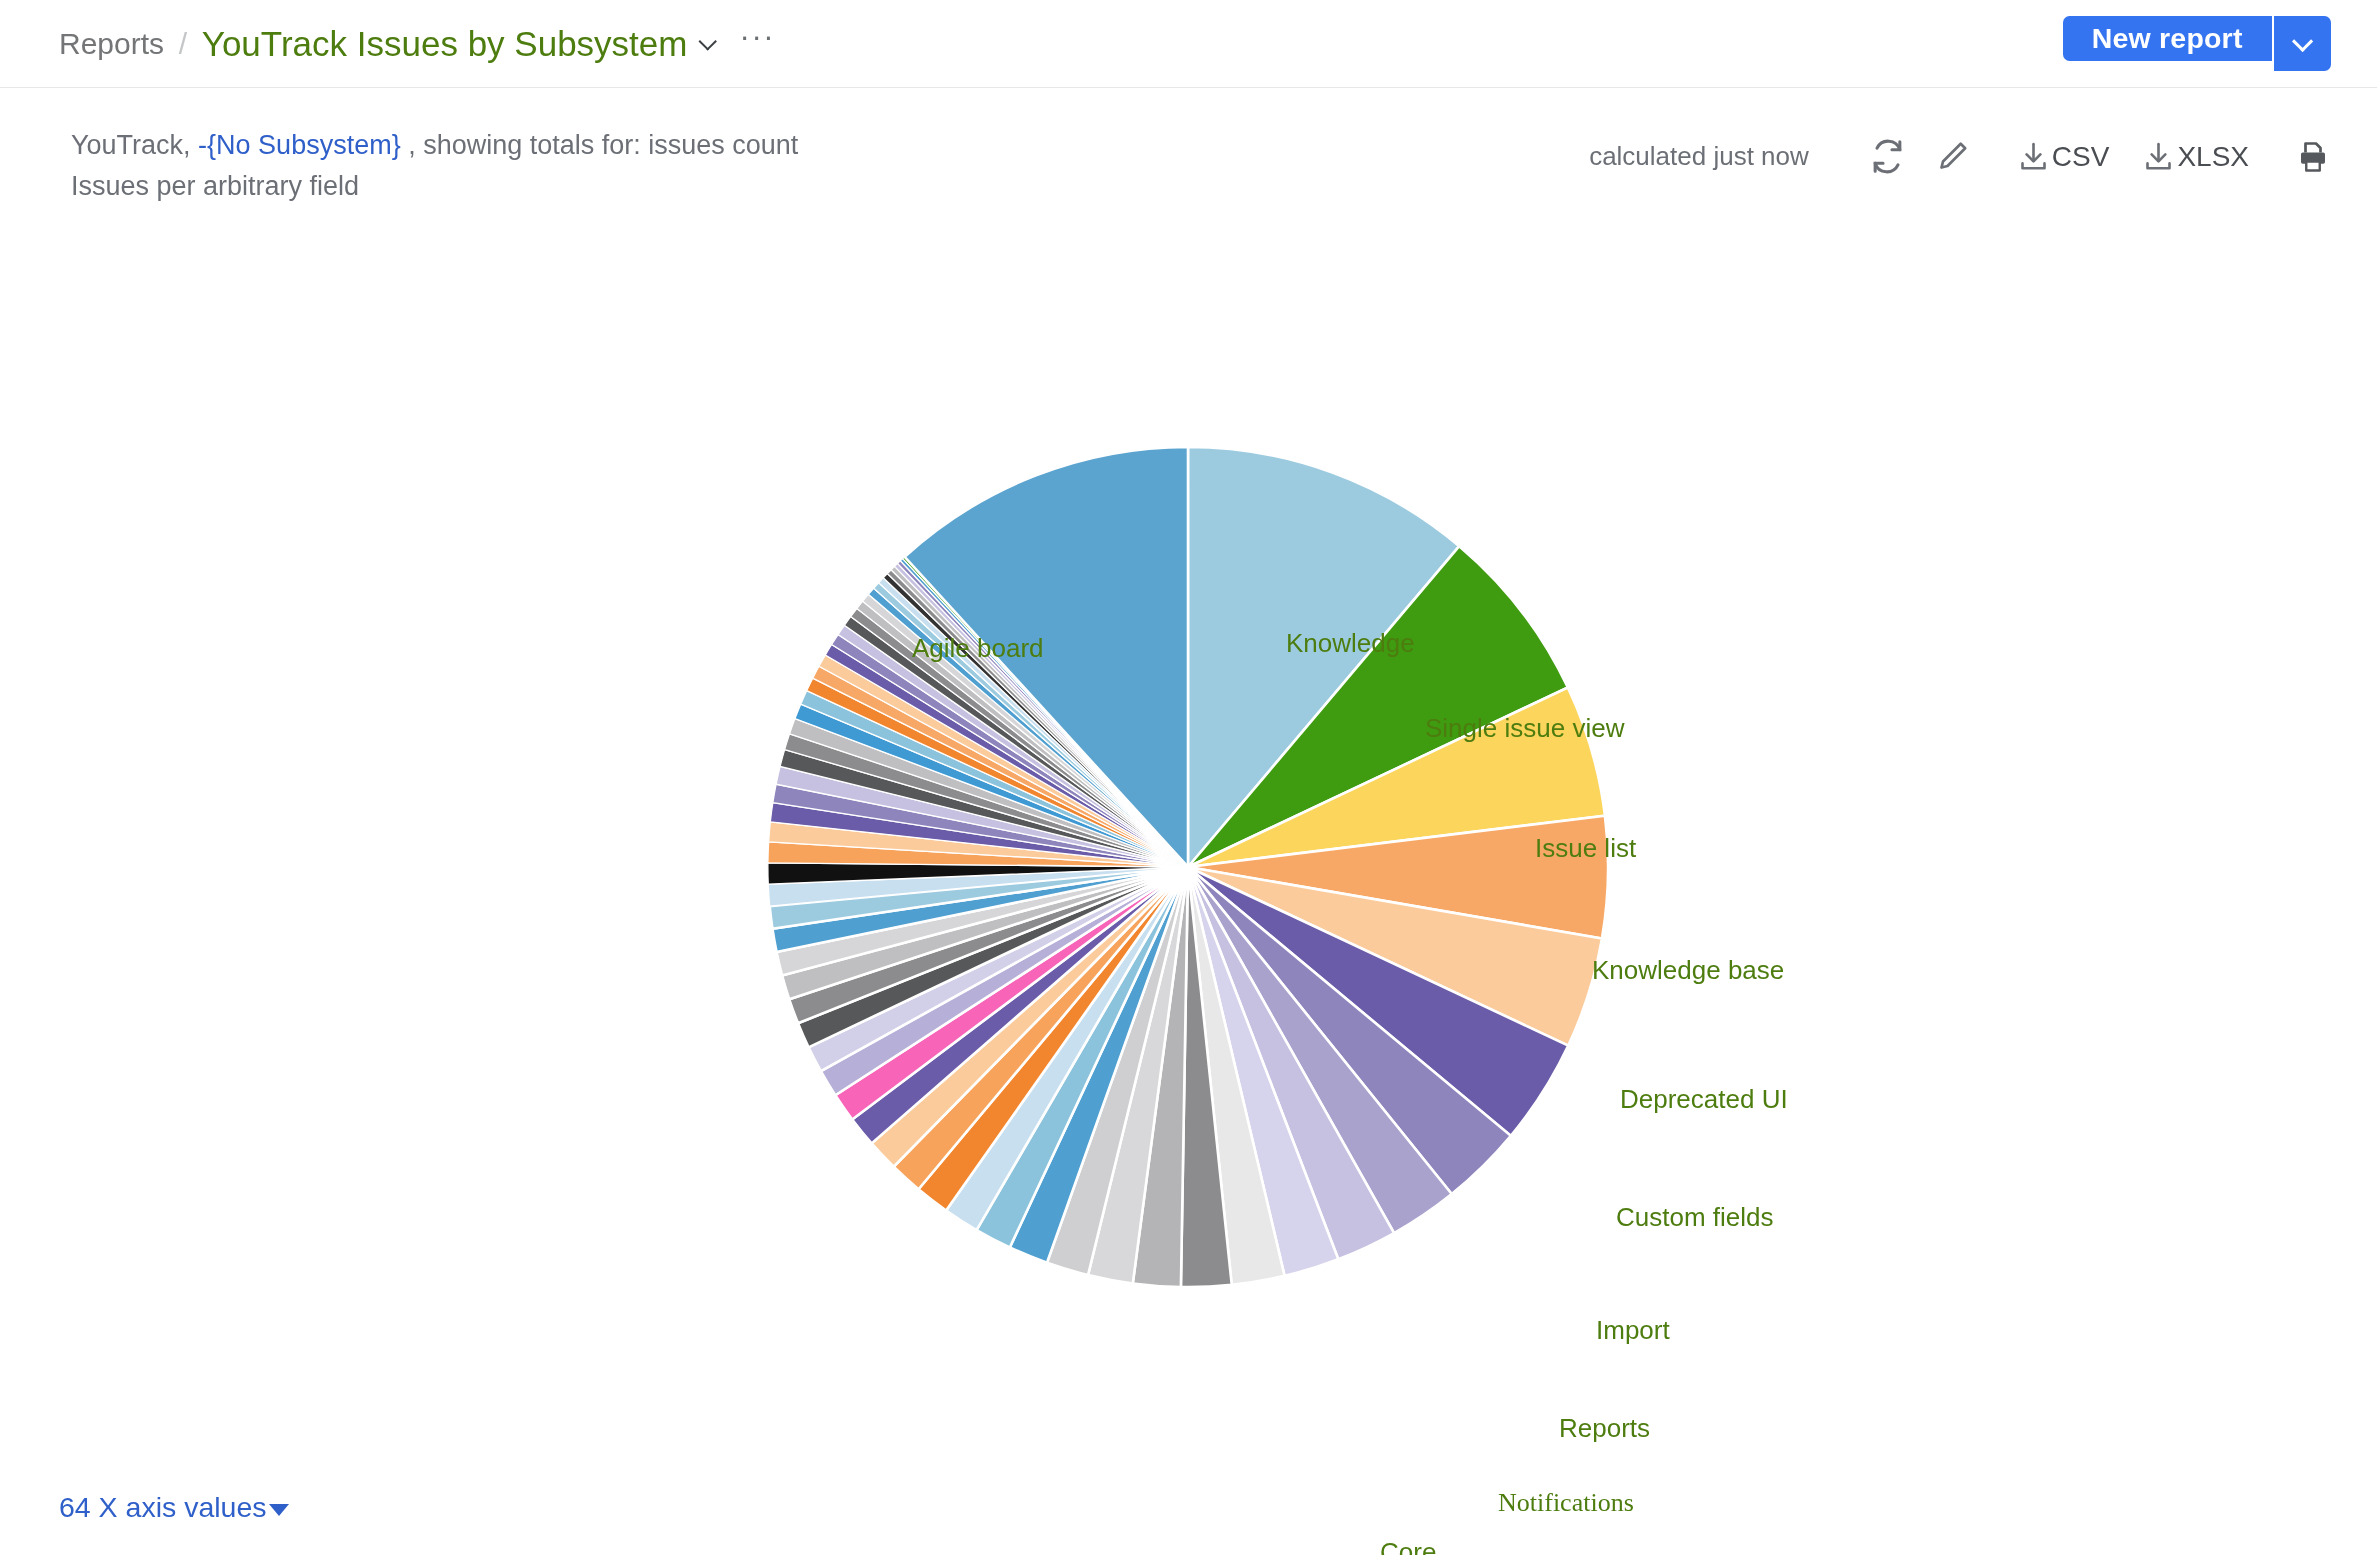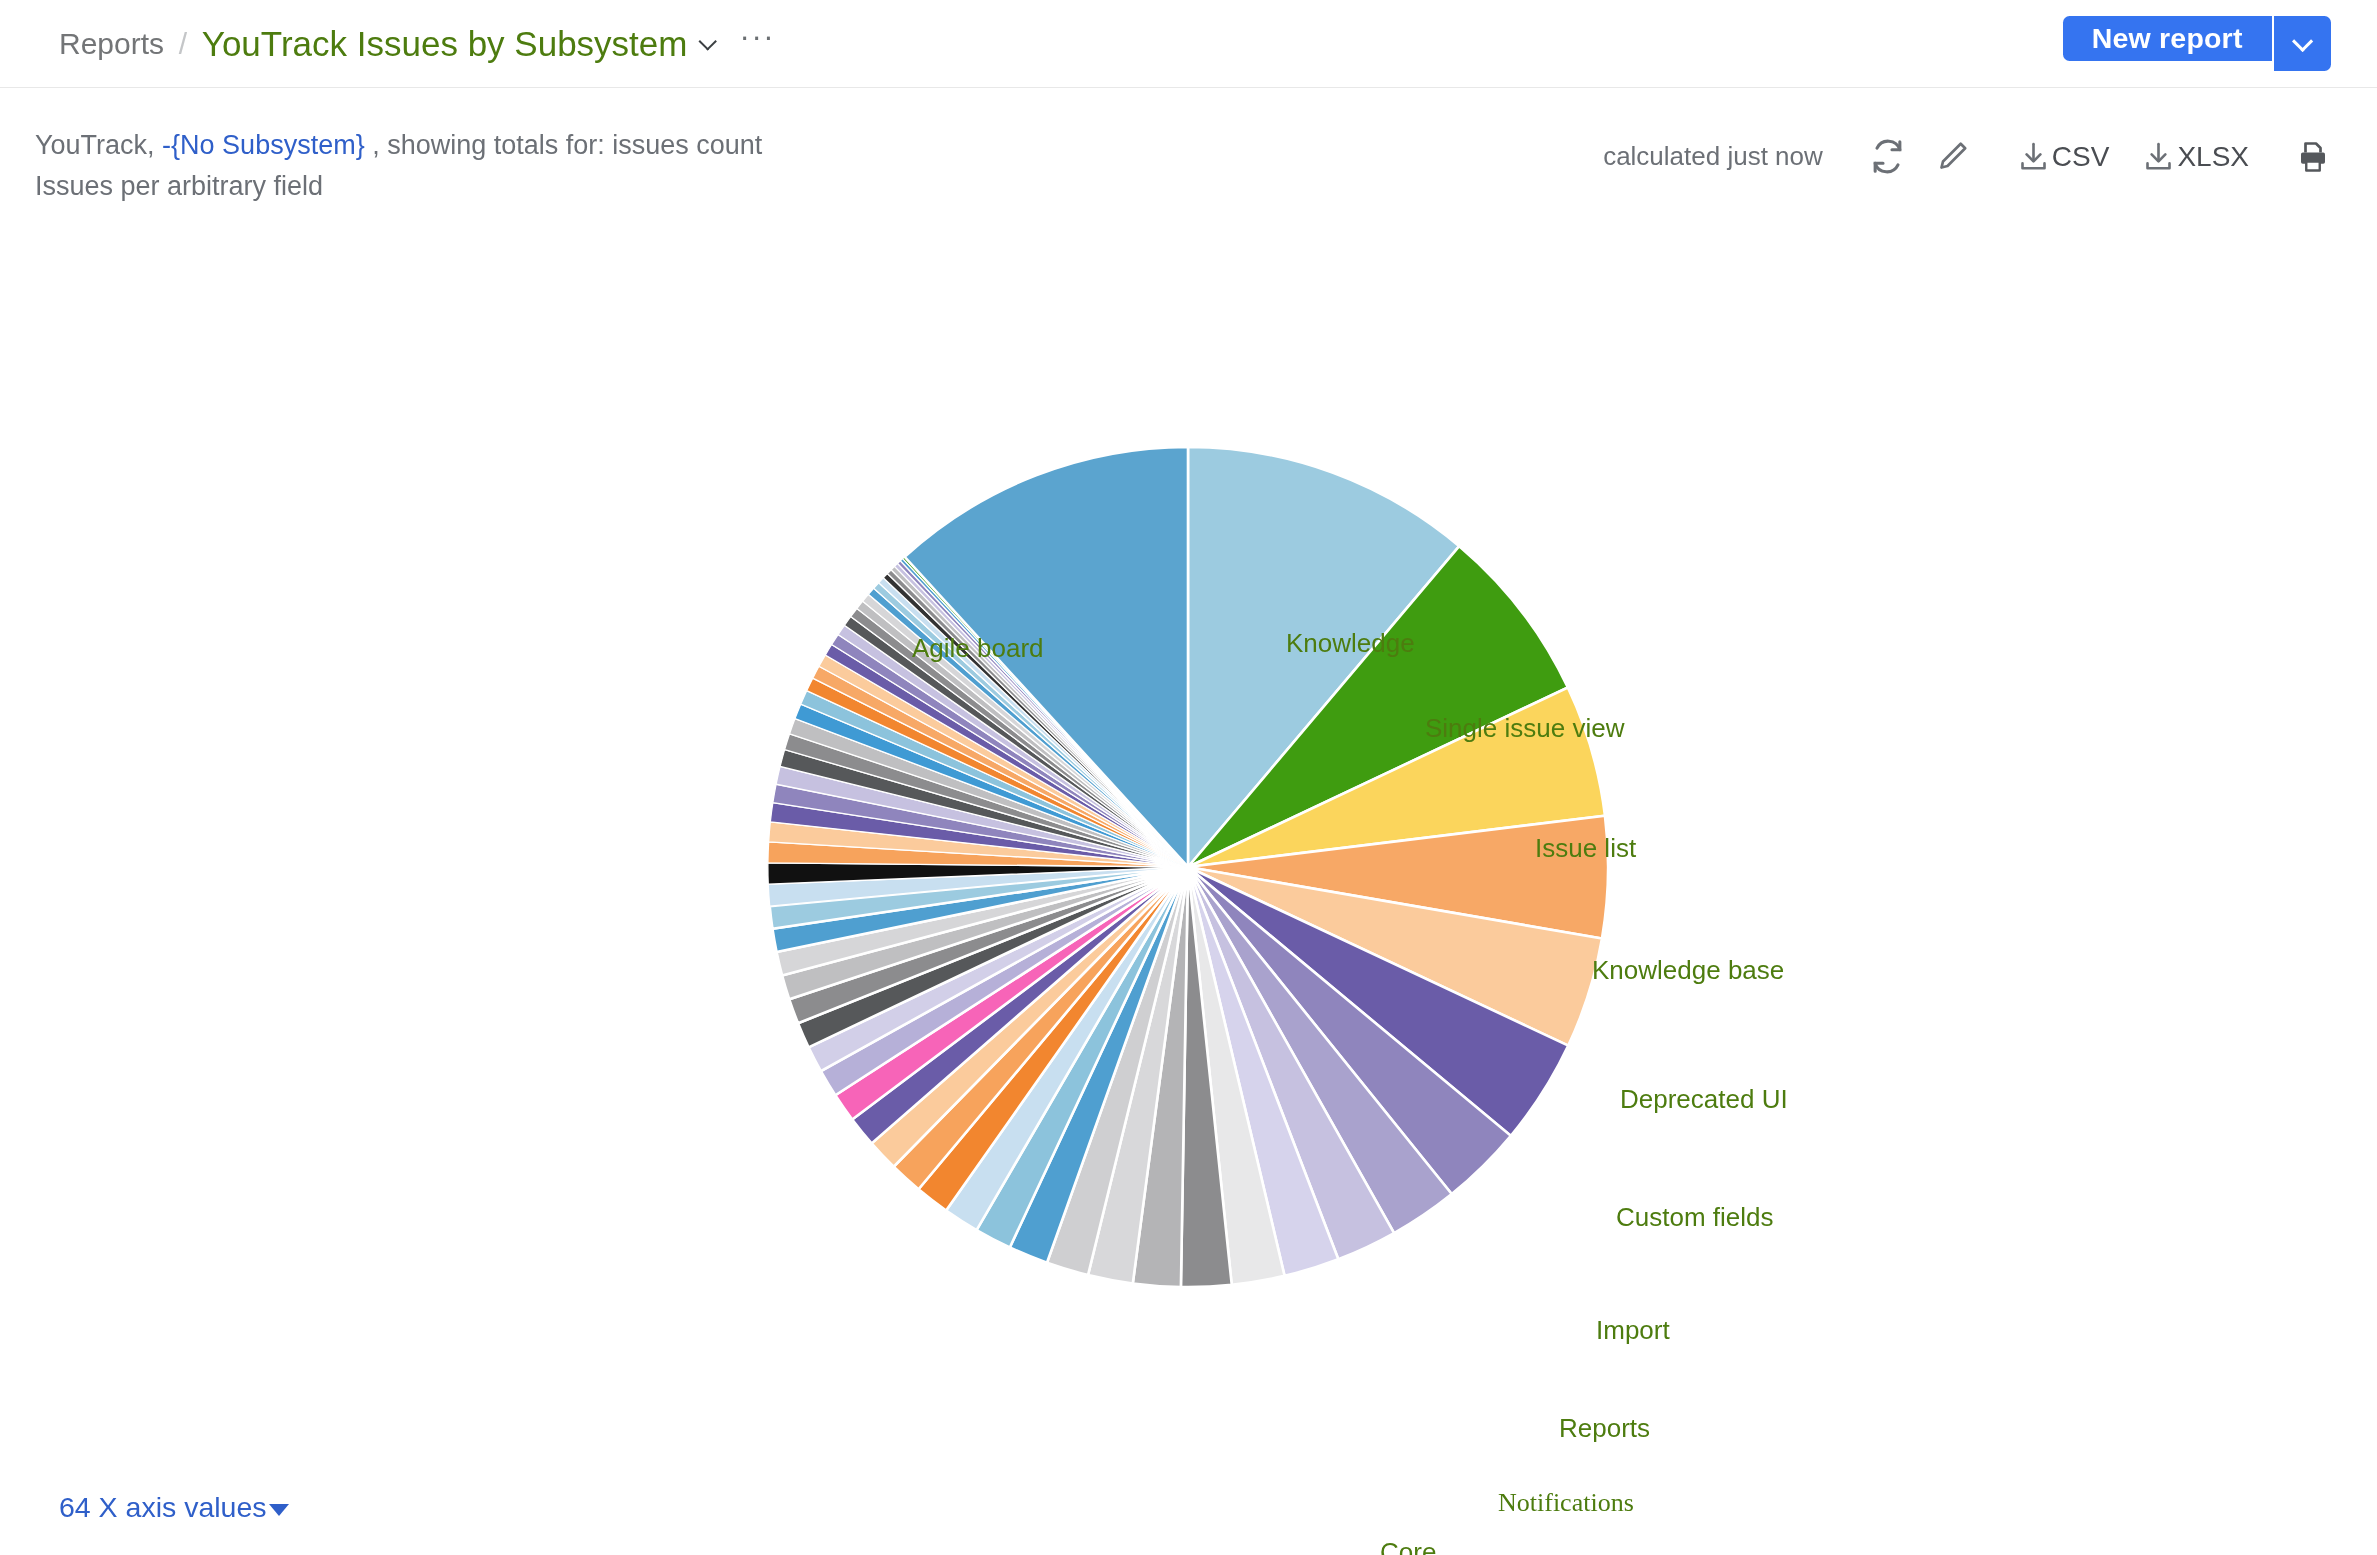--- a/index.html
+++ b/index.html
@@ -106,21 +106,21 @@
     margin-left: -7.3px; margin-top: -9.8px;
     border-right: 3.3px solid #fff;
     border-bottom: 3.3px solid #fff;
     transform: rotate(45deg);
   }
 
   
   .subheader {
     display: flex;
     align-items: flex-start;
-    padding: 37px 46px 0 35px;
+    padding: 37px 46px 0 71px;
     position: relative;
     height: 98px;
   }
   .desc {
     font-size: 27px;
     color: #6c7076;
     line-height: 41px;
     max-width: 896px;
   }
   .desc .link {
@@ -132,21 +132,21 @@
   .meta {
     margin-left: auto;
     display: flex;
     align-items: center;
     gap: 0;
     padding-top: 3.3px;
   }
   .calc-text {
     font-size: 26px;
     color: #6c7076;
-    margin-right: 33px;
+    margin-right: 47px;
     white-space: nowrap;
   }
   .icon-btn {
     width: 64px; height: 57px;
     display: flex; align-items: center; justify-content: center;
     cursor: pointer;
   }
   .export-btn {
     display: flex; align-items: center;
     gap: 2px;

